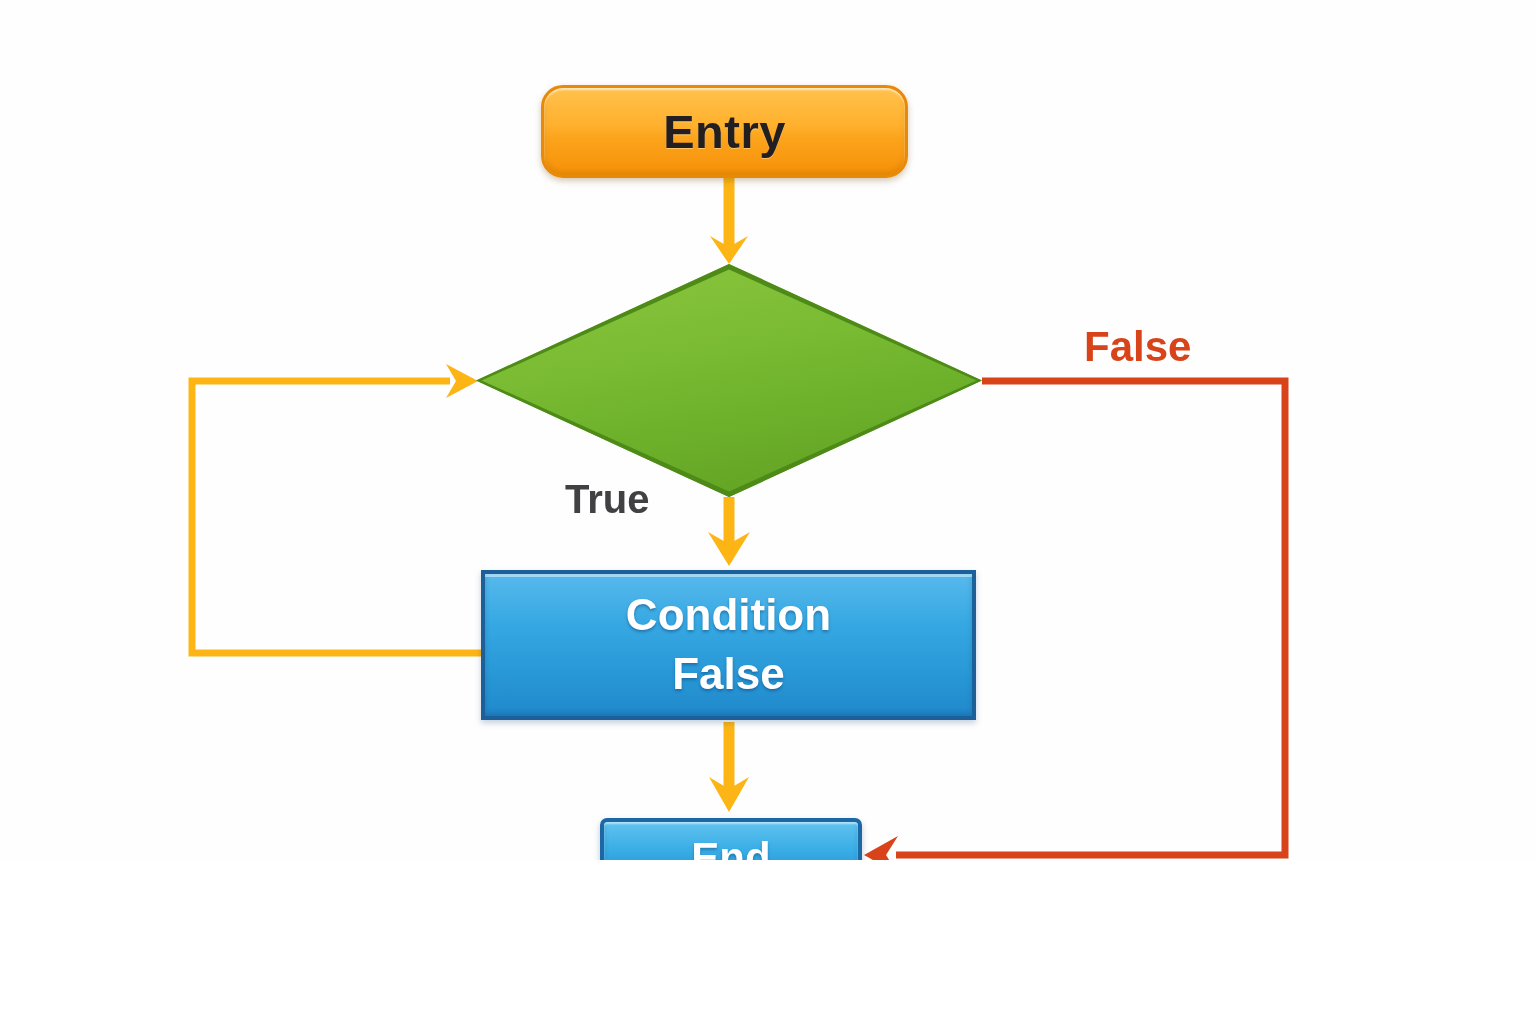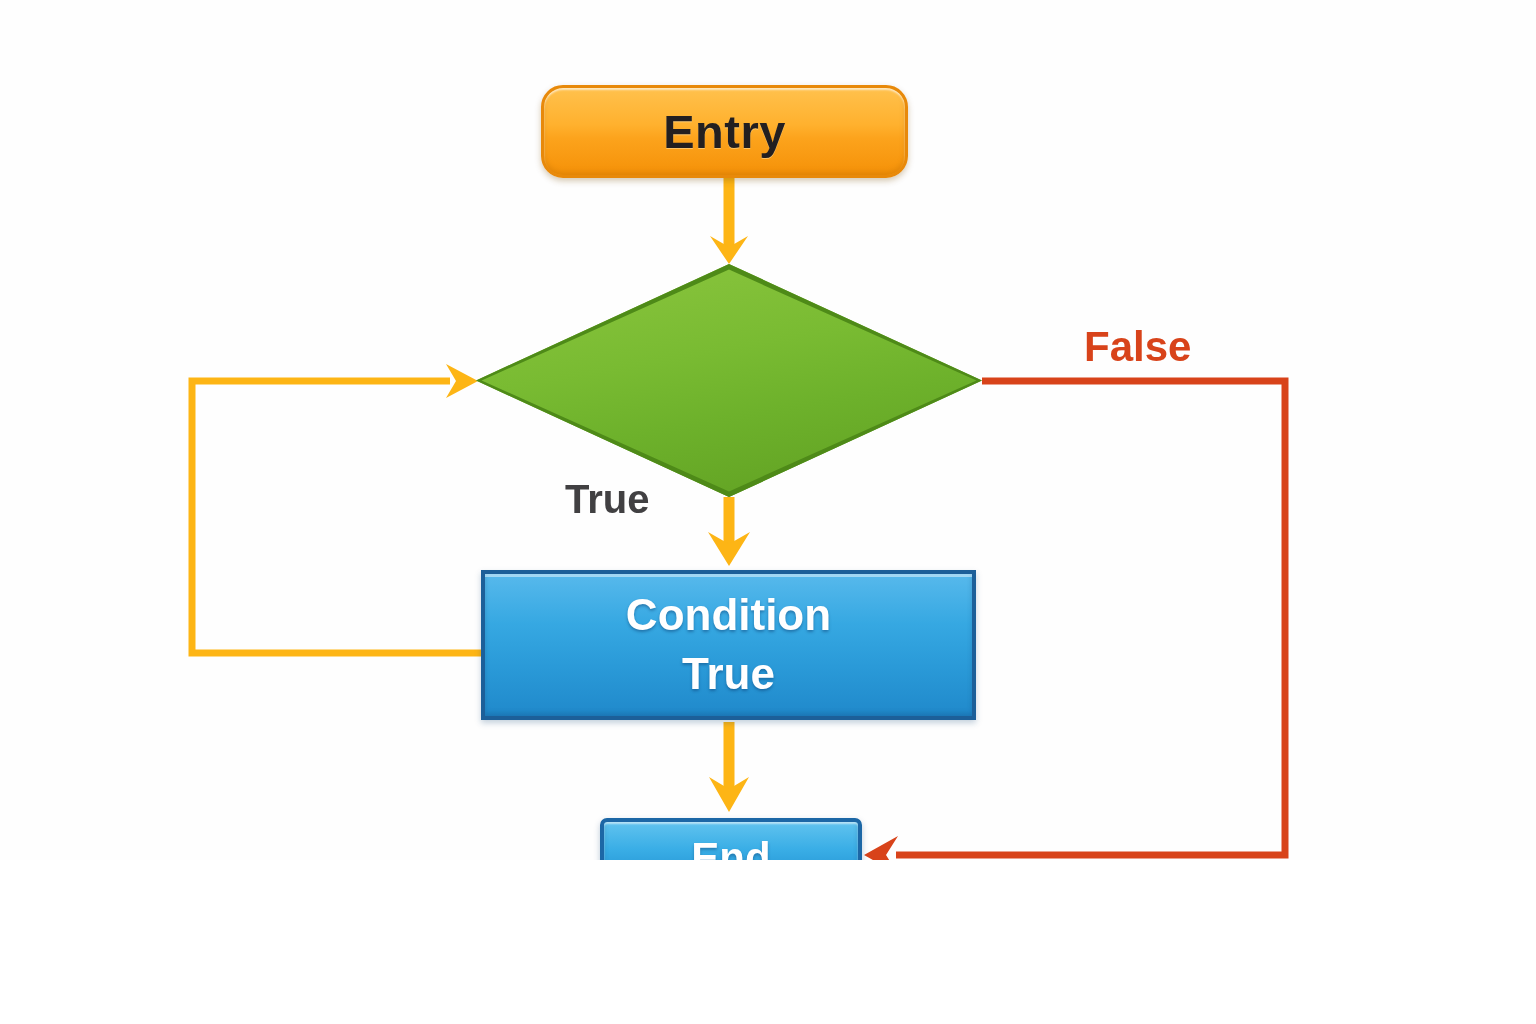--- a/index.html
+++ b/index.html
@@ -207,21 +207,21 @@
     <span class="label">Entry</span>
   </div>
 
   <div class="node diamond-wrap">
     <div class="diamond-shape"></div>
     <div class="diamond-edge"></div>
   </div>
 
   <div class="node process-node">
     <span class="label">Condition
-True</span>
+False</span>
   </div>
 
   <div class="node end-node">
     <span class="label">End</span>
   </div>
 
   <div class="edge-label label-true">True</div>
   <div class="edge-label label-false">False</div>
 
 </div>

